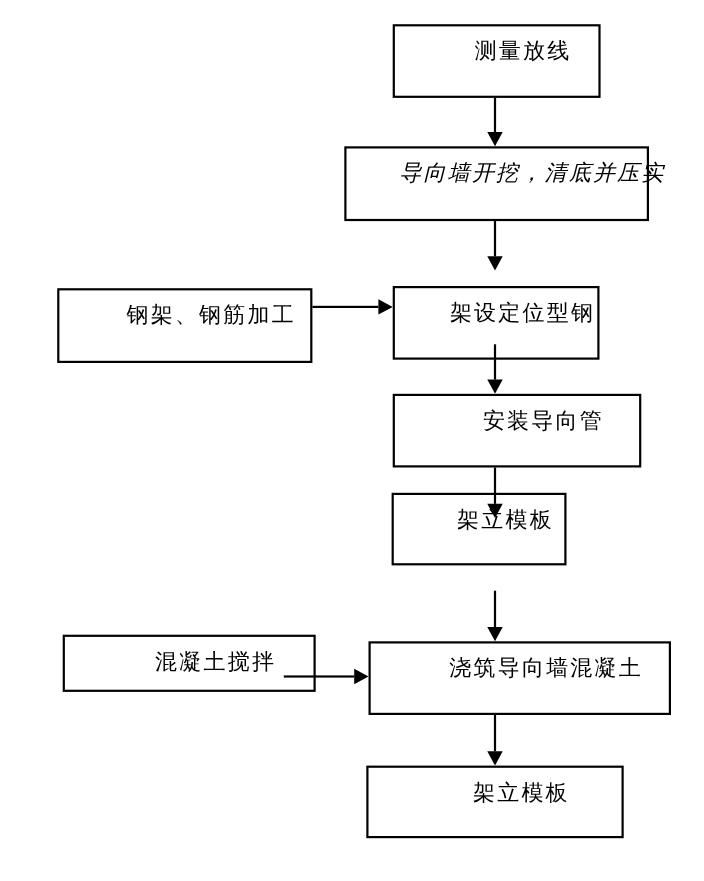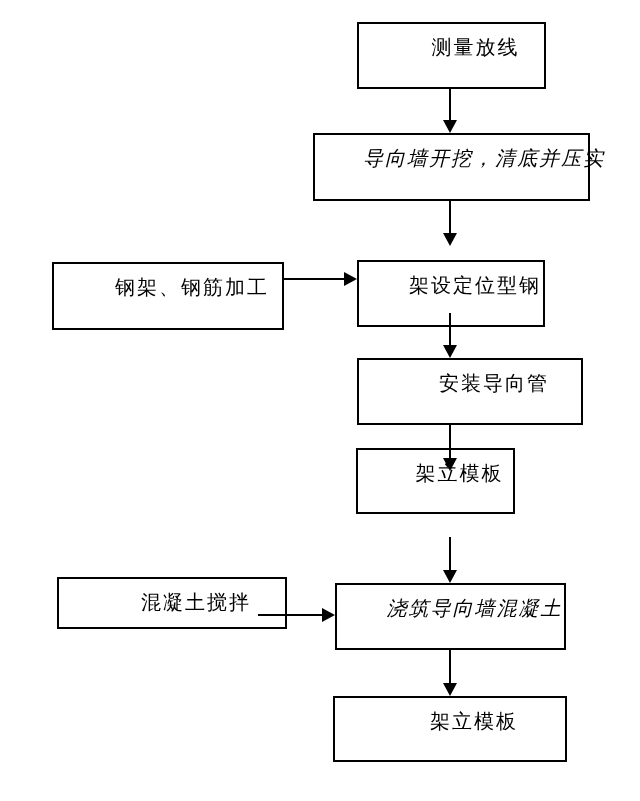--- a/index.html
+++ b/index.html
@@ -30,21 +30,21 @@
     padding-left: 48px;
   }
   
   .n-survey    { left: 357px; top: 22px;  width: 189px; height: 67px; }
   .n-excav     { left: 313px; top: 133px; width: 277px; height: 68px; font-style: italic; }
   .n-steel     { left: 52px;  top: 262px; width: 232px; height: 68px; }
   .n-posteel   { left: 357px; top: 260px; width: 188px; height: 67px; }
   .n-guidepipe { left: 337px; top: 358px; width: 226px; height: 67px; margin-left: 20px; }
   .n-formwork  { left: 356px; top: 448px; width: 159px; height: 66px; }
   .n-mixing    { left: 28px;  top: 577px; width: 230px; height: 52px; margin-left: 29px; }
-  .n-pour      { left: 335px; top: 583px; width: 231px; height: 67px; font-style: italic; }
+  .n-pour      { left: 335px; top: 583px; width: 275px; height: 67px; }
   .n-curing    { left: 333px; top: 696px; width: 234px; height: 66px; }
 
   
   .arrow-down {
     position: absolute;
     width: 16px;
     left: 442px; 
     display: flex;
     flex-direction: column;
     align-items: center;

